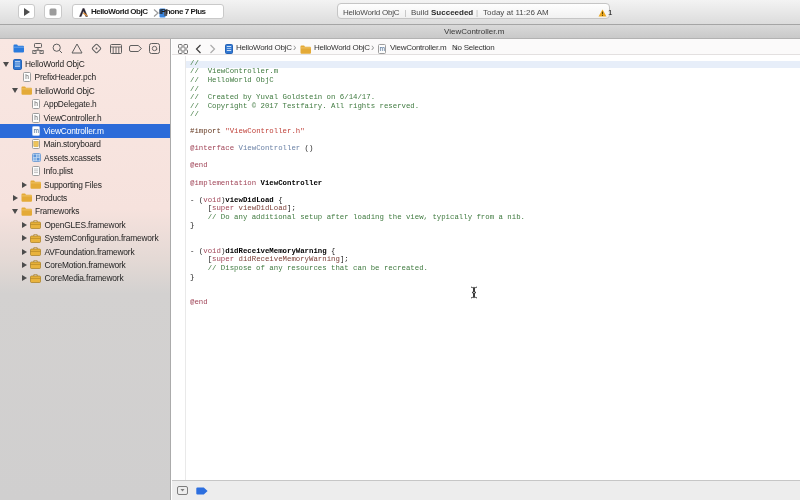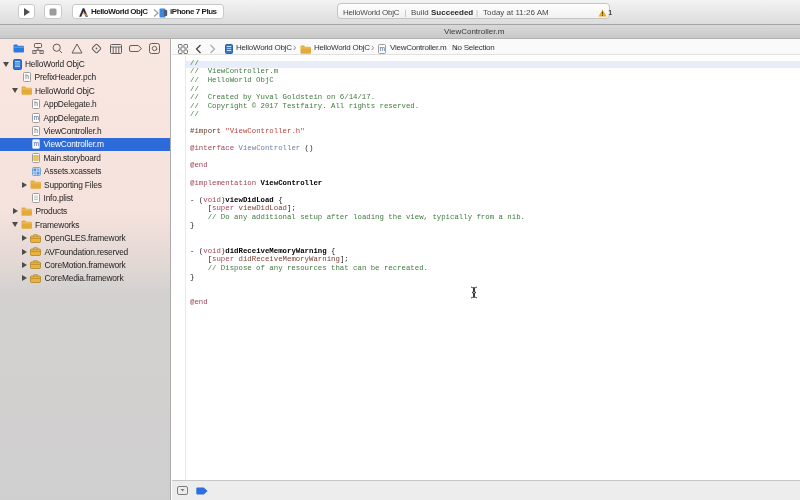--- a/index.html
+++ b/index.html
@@ -93,21 +93,21 @@
           <path d="M4.6,4.2 L8.7,7.6 L8.1,8.6 L3.9,5.5 Z" fill="#e2923a"></path>
         </svg>
     <span class="txt" style="left:18px">HelloWorld ObjC</span>
     <svg style="position:absolute;left:79.5px;top:3.5px" width="6" height="8">
           <path d="M1,0.5 L5,4 L1,7.5" stroke="#9a9a9a" stroke-width="1.2" fill="none"></path>
         </svg>
     <svg style="position:absolute;left:85px;top:2.5px" width="10" height="10" viewBox="0 0 10 10">
           <rect x="1.5" y="0.5" width="6" height="9" rx="1" fill="#3a86e0"></rect>
           <rect x="6" y="2" width="3.2" height="6" rx="0.8" fill="#555a66"></rect>
         </svg>
-    <span class="txt" style="left:97px">iPhone 7 Plus</span>
+    <span class="txt" style="left:86px">iPhone 7 Plus</span>
   </div>
   <div id="status">
     <span style="left:5px;letter-spacing:-0.2px">HelloWorld ObjC</span>
     <span class="sep" style="left:66.5px">|</span>
     <span style="left:73px">Build <b style="color:#2b2b2b">Succeeded</b></span>
     <span class="sep" style="left:138px">|</span>
     <span style="left:145px">Today at 11:26 AM</span>
     <svg style="position:absolute;left:260px;top:4.5px" width="9" height="8">
           <path d="M4.5,0.5 L8.5,7.5 L0.5,7.5 Z" fill="#eda921"></path>
           <rect x="4" y="2.6" width="1" height="2.6" fill="#5c4403"></rect>
@@ -202,27 +202,20 @@
     <div class="row">
           <svg class="ic" style="margin-left:32px" width="8" height="10" viewBox="0 0 8 10">
             <rect x="0.5" y="0.5" width="7" height="9" rx="1" fill="#fdfdfd" stroke="#9d9d9d"></rect>
             <text x="4" y="7.2" font-size="6.5" font-family="Liberation Sans" fill="#555" text-anchor="middle">h</text>
           </svg>
           <span class="lab">AppDelegate.h</span>
         </div>
     <div class="row">
           <svg class="ic" style="margin-left:32px" width="8" height="10" viewBox="0 0 8 10">
             <rect x="0.5" y="0.5" width="7" height="9" rx="1" fill="#fdfdfd" stroke="#9d9d9d"></rect>
-            <text x="4" y="7.2" font-size="6.5" font-family="Liberation Sans" fill="#3a5f8a" text-anchor="middle">m</text>
-          </svg>
-          <span class="lab">AppDelegate.m</span>
-        </div>
-    <div class="row">
-          <svg class="ic" style="margin-left:32px" width="8" height="10" viewBox="0 0 8 10">
-            <rect x="0.5" y="0.5" width="7" height="9" rx="1" fill="#fdfdfd" stroke="#9d9d9d"></rect>
             <text x="4" y="7.2" font-size="6.5" font-family="Liberation Sans" fill="#555" text-anchor="middle">h</text>
           </svg>
           <span class="lab">ViewController.h</span>
         </div>
     <div class="row sel">
           <svg class="ic" style="margin-left:32px" width="8" height="10" viewBox="0 0 8 10">
             <rect x="0.5" y="0.5" width="7" height="9" rx="1" fill="#fdfdfd" stroke="#b9cdf0"></rect>
             <text x="4" y="7.2" font-size="6.5" font-family="Liberation Sans" fill="#3a5f8a" text-anchor="middle">m</text>
           </svg>
           <span class="lab">ViewController.m</span>
@@ -238,33 +231,33 @@
           <svg class="ic" style="margin-left:31.5px" width="9" height="9" viewBox="0 0 9 9">
             <rect x="0.5" y="0.5" width="8" height="8" rx="1" fill="#cfe0f4" stroke="#7ba3d6"></rect>
             <rect x="1.5" y="1.5" width="2.7" height="2.7" fill="#5a93d8"></rect>
             <rect x="4.8" y="1.5" width="2.7" height="2.7" fill="#89b4e4"></rect>
             <rect x="1.5" y="4.8" width="2.7" height="2.7" fill="#89b4e4"></rect>
             <rect x="4.8" y="4.8" width="2.7" height="2.7" fill="#5a93d8"></rect>
           </svg>
           <span class="lab">Assets.xcassets</span>
         </div>
     <div class="row">
+          <svg class="ic" style="margin-left:32px" width="8" height="10" viewBox="0 0 8 10">
+            <rect x="0.5" y="0.5" width="7" height="9" rx="1" fill="#fdfdfd" stroke="#9d9d9d"></rect>
+            <path d="M2,3 h4 M2,4.8 h4 M2,6.6 h4" stroke="#a9a9a9" stroke-width="0.7"></path>
+          </svg>
+          <span class="lab">Info.plist</span>
+        </div>
+    <div class="row">
           <span class="tri e" style="margin-left:22px"></span>
           <svg class="ic" style="margin-left:2.5px" width="11" height="9" viewBox="0 0 11 9">
             <path d="M0.5,1.5 a1,1 0 0 1 1,-1 h2.6 l0.9,1.3 h5 a1,1 0 0 1 1,1 v5 a1,1 0 0 1 -1,1 h-8.5 a1,1 0 0 1 -1,-1 Z" fill="#e4aa37"></path>
             <path d="M0.5,2.9 h10.5" stroke="#f3cf7c" stroke-width="0.7"></path>
           </svg>
           <span class="lab">Supporting Files</span>
-        </div>
-    <div class="row">
-          <svg class="ic" style="margin-left:32px" width="8" height="10" viewBox="0 0 8 10">
-            <rect x="0.5" y="0.5" width="7" height="9" rx="1" fill="#fdfdfd" stroke="#9d9d9d"></rect>
-            <path d="M2,3 h4 M2,4.8 h4 M2,6.6 h4" stroke="#a9a9a9" stroke-width="0.7"></path>
-          </svg>
-          <span class="lab">Info.plist</span>
         </div>
     <div class="row">
           <span class="tri e" style="margin-left:13px"></span>
           <svg class="ic" style="margin-left:3px" width="11" height="9" viewBox="0 0 11 9">
             <path d="M0.5,1.5 a1,1 0 0 1 1,-1 h2.6 l0.9,1.3 h5 a1,1 0 0 1 1,1 v5 a1,1 0 0 1 -1,1 h-8.5 a1,1 0 0 1 -1,-1 Z" fill="#e4aa37"></path>
             <path d="M0.5,2.9 h10.5" stroke="#f3cf7c" stroke-width="0.7"></path>
           </svg>
           <span class="lab">Products</span>
         </div>
     <div class="row">
@@ -284,21 +277,30 @@
           </svg>
           <span class="lab">OpenGLES.framework</span>
         </div>
     <div class="row">
           <span class="tri e" style="margin-left:22px"></span>
           <svg class="ic" style="margin-left:3px" width="11" height="9" viewBox="0 0 11 9">
             <rect x="0.5" y="2" width="10" height="6.5" rx="1" fill="#e9b33c" stroke="#a77c1e" stroke-width="0.7"></rect>
             <path d="M3.8,2 v-1 a0.8,0.8 0 0 1 0.8,-0.8 h1.8 a0.8,0.8 0 0 1 0.8,0.8 v1" fill="none" stroke="#a77c1e" stroke-width="0.8"></path>
             <path d="M0.5,4.4 h10" stroke="#a77c1e" stroke-width="0.6"></path>
           </svg>
-          <span class="lab">AVFoundation.reserved</span>
+          <span class="lab">SystemConfiguration.framework</span>
+        </div>
+    <div class="row">
+          <span class="tri e" style="margin-left:22px"></span>
+          <svg class="ic" style="margin-left:3px" width="11" height="9" viewBox="0 0 11 9">
+            <rect x="0.5" y="2" width="10" height="6.5" rx="1" fill="#e9b33c" stroke="#a77c1e" stroke-width="0.7"></rect>
+            <path d="M3.8,2 v-1 a0.8,0.8 0 0 1 0.8,-0.8 h1.8 a0.8,0.8 0 0 1 0.8,0.8 v1" fill="none" stroke="#a77c1e" stroke-width="0.8"></path>
+            <path d="M0.5,4.4 h10" stroke="#a77c1e" stroke-width="0.6"></path>
+          </svg>
+          <span class="lab">AVFoundation.framework</span>
         </div>
     <div class="row">
           <span class="tri e" style="margin-left:22px"></span>
           <svg class="ic" style="margin-left:3px" width="11" height="9" viewBox="0 0 11 9">
             <rect x="0.5" y="2" width="10" height="6.5" rx="1" fill="#e9b33c" stroke="#a77c1e" stroke-width="0.7"></rect>
             <path d="M3.8,2 v-1 a0.8,0.8 0 0 1 0.8,-0.8 h1.8 a0.8,0.8 0 0 1 0.8,0.8 v1" fill="none" stroke="#a77c1e" stroke-width="0.8"></path>
             <path d="M0.5,4.4 h10" stroke="#a77c1e" stroke-width="0.6"></path>
           </svg>
           <span class="lab">CoreMotion.framework</span>
         </div>

